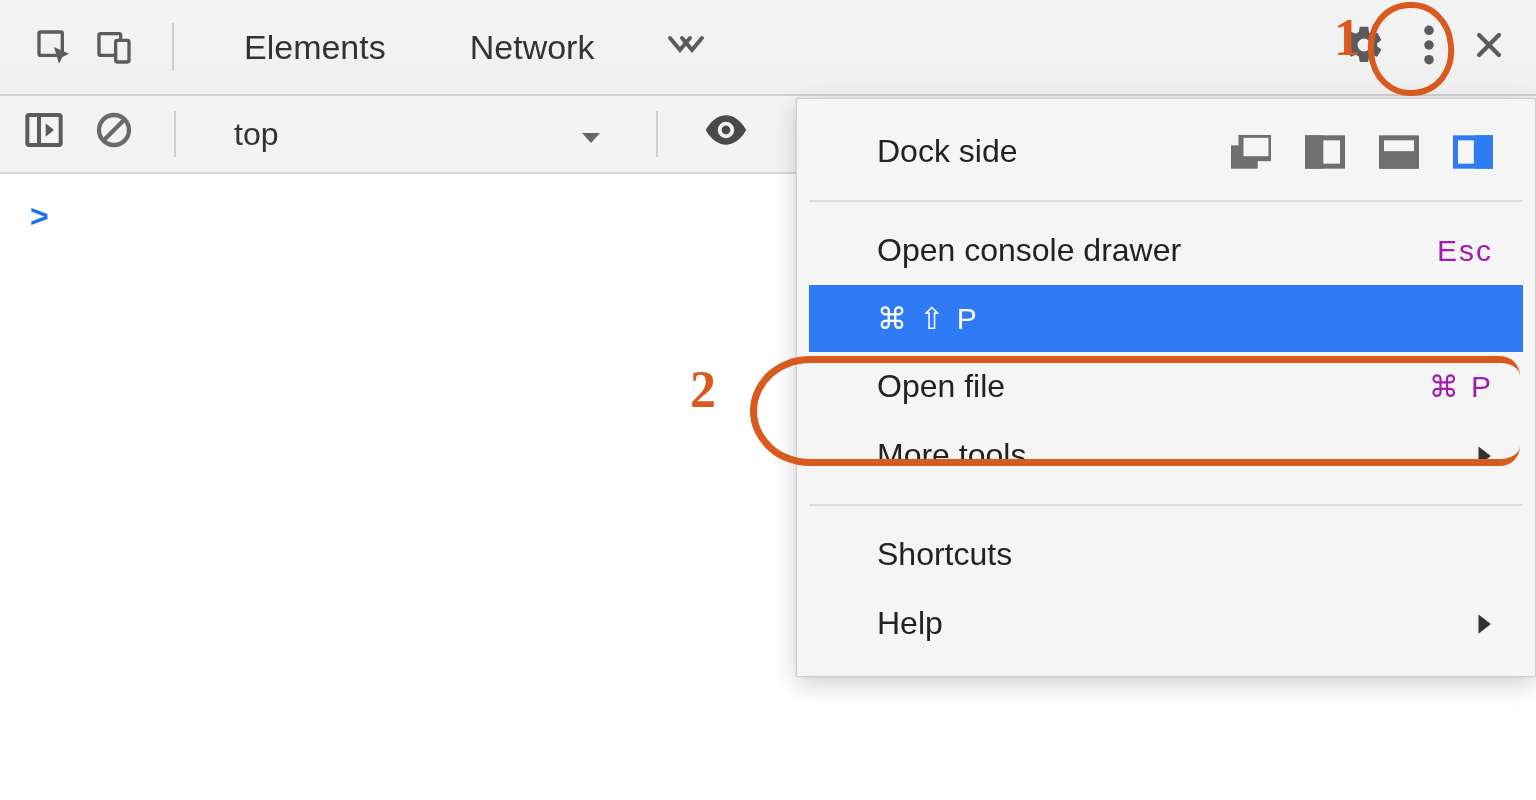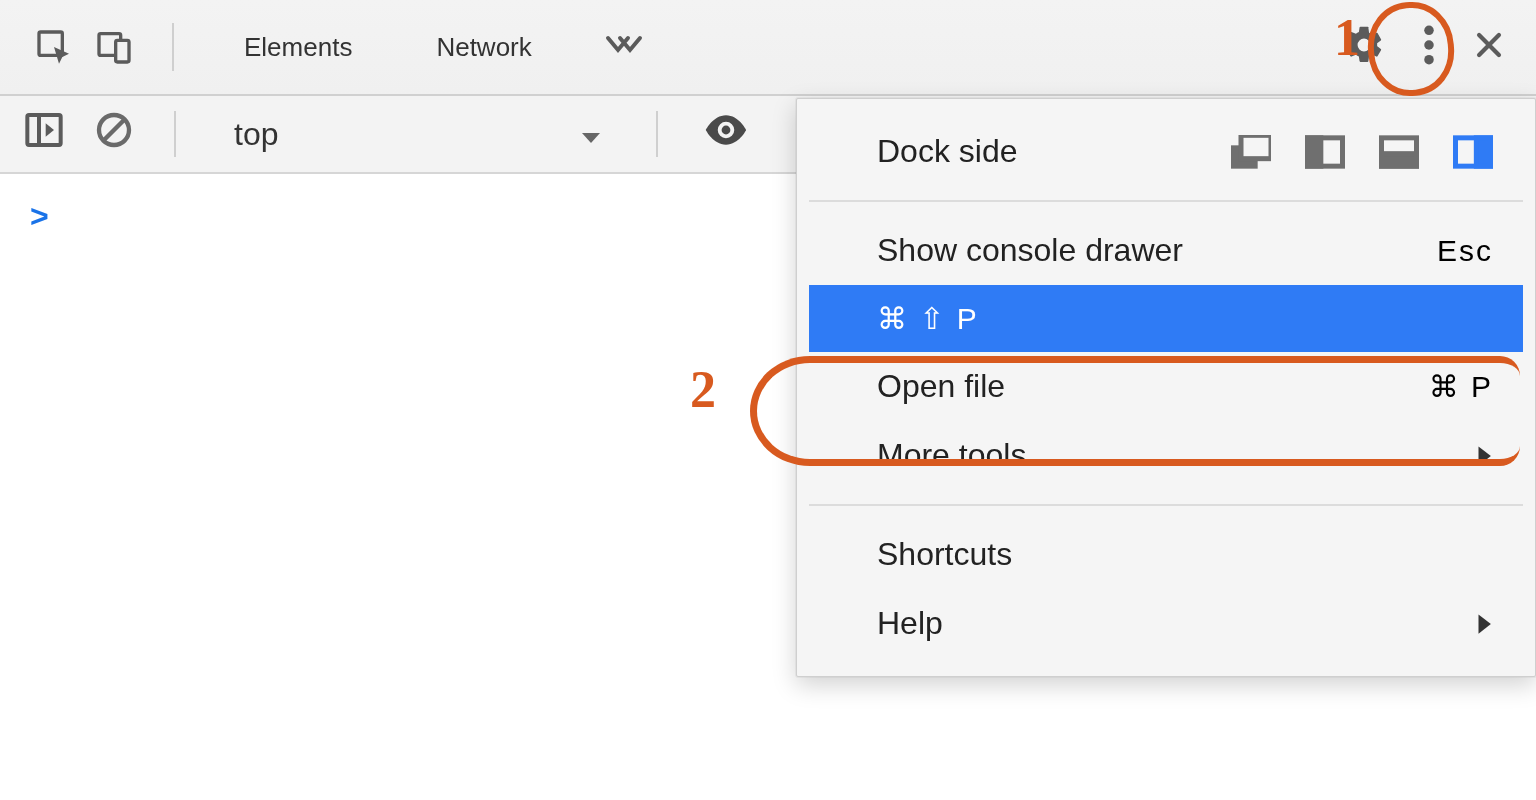--- a/index.html
+++ b/index.html
@@ -15,21 +15,21 @@
     display: flex;
     align-items: center;
     padding: 0 20px 0 24px;
     position: relative;
   }
   .toolbar .icon-btn { width: 60px; height: 60px; display:flex; align-items:center; justify-content:center; color:#5b5b5b; }
   .toolbar .vdiv { width:2px; height:48px; background:#cfcfcf; margin: 0 28px; }
   .tabs { display:flex; align-items:stretch; height:100%; }
   .tab {
     display:flex; align-items:center; padding: 0 42px;
-    font-size: 26px; color:#333; position:relative; cursor:pointer;
+    font-size: 34px; color:#333; position:relative; cursor:pointer;
     font-weight: 400;
   }
   .tab.active { color:#111; font-weight:500; }
   .tab.active::after {
     content:""; position:absolute; left:12px; right:12px; bottom:-2px;
     height:6px; background:#1a73e8;
   }
   .more-chevrons { margin-left: 30px; font-size:38px; color:#5b5b5b; }
   .spacer { flex:1; }
   .right-tools { display:flex; align-items:center; gap: 34px; padding-right: 10px; }
@@ -70,21 +70,21 @@
     font-size: 32px;
     color:#222;
   }
   .menu .row {
     display:flex; align-items:center; justify-content:space-between;
     padding: 16px 30px 16px 68px;
     min-height: 64px;
     cursor:pointer;
   }
   .menu .row .labelspan { flex:0 0 auto; }
-  .menu .row .right { color:#000000; display:flex; align-items:center; gap:16px; font-size:30px; letter-spacing:2px; }
+  .menu .row .right { color:#a21caf; display:flex; align-items:center; gap:16px; font-size:30px; letter-spacing:2px; }
   .menu .row.highlight { background:#2f7bf5; color:#fff; }
   .menu .row.highlight .right { color:#fff; }
   .menu hr { border:none; border-top:2px solid #dcdcdc; margin: 14px 0; }
   .dock-row { padding-top: 10px; padding-bottom: 18px; }
   .dock-icons { display:flex; gap: 34px; align-items:center; }
   .dock-icons svg { display:block; }
   
   
   .annot-circle1 {
     position:absolute; width:86px; height:94px;
@@ -226,21 +226,21 @@
         <span>
           <svg width="40" height="34" viewBox="0 0 24 20" fill="none" stroke="#2f7bf5" stroke-width="3">
               <rect x="1.5" y="1.5" width="21" height="17"></rect>
               <rect x="14" y="1.5" width="8.5" height="17" fill="#2f7bf5"></rect>
             </svg>
         </span>
       </span>
     </div>
     <hr>
     <div class="row">
-      <span class="labelspan">Show console drawer</span>
+      <span class="labelspan">Open console drawer</span>
       <span class="right">Esc</span>
     </div>
     <div class="row highlight">
       <span class="right">⌘ ⇧ P</span>
     </div>
     <div class="row">
       <span class="labelspan">Open file</span>
       <span class="right">⌘ P</span>
     </div>
     <div class="row">

